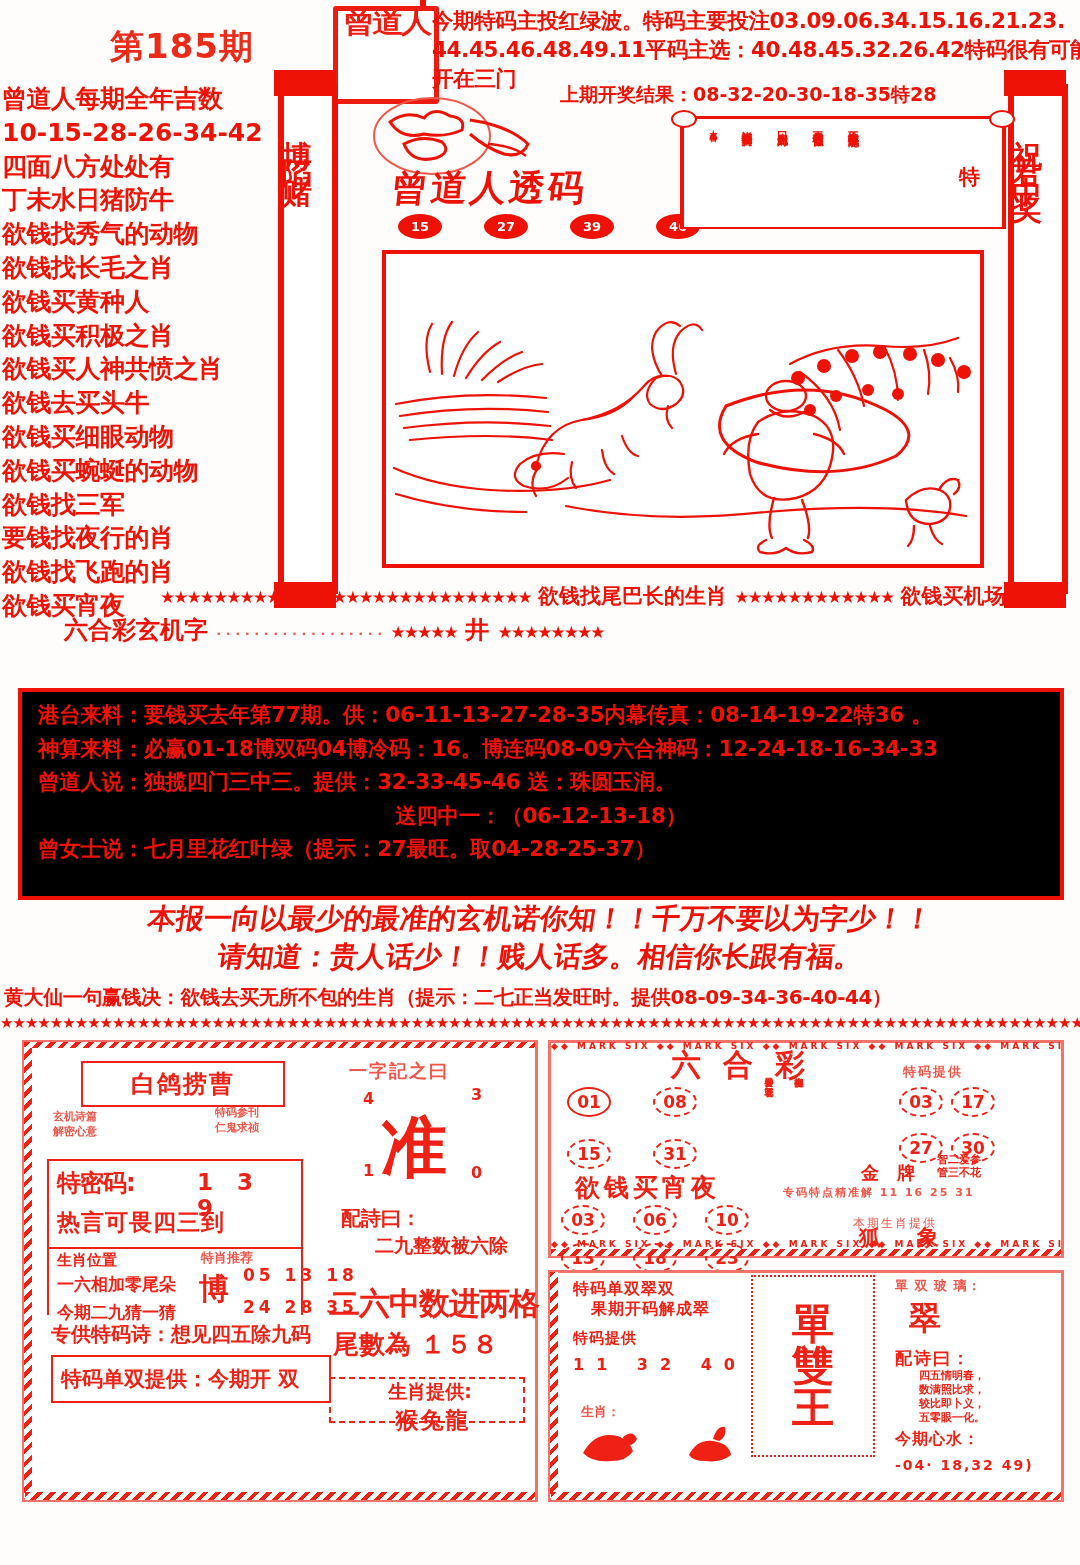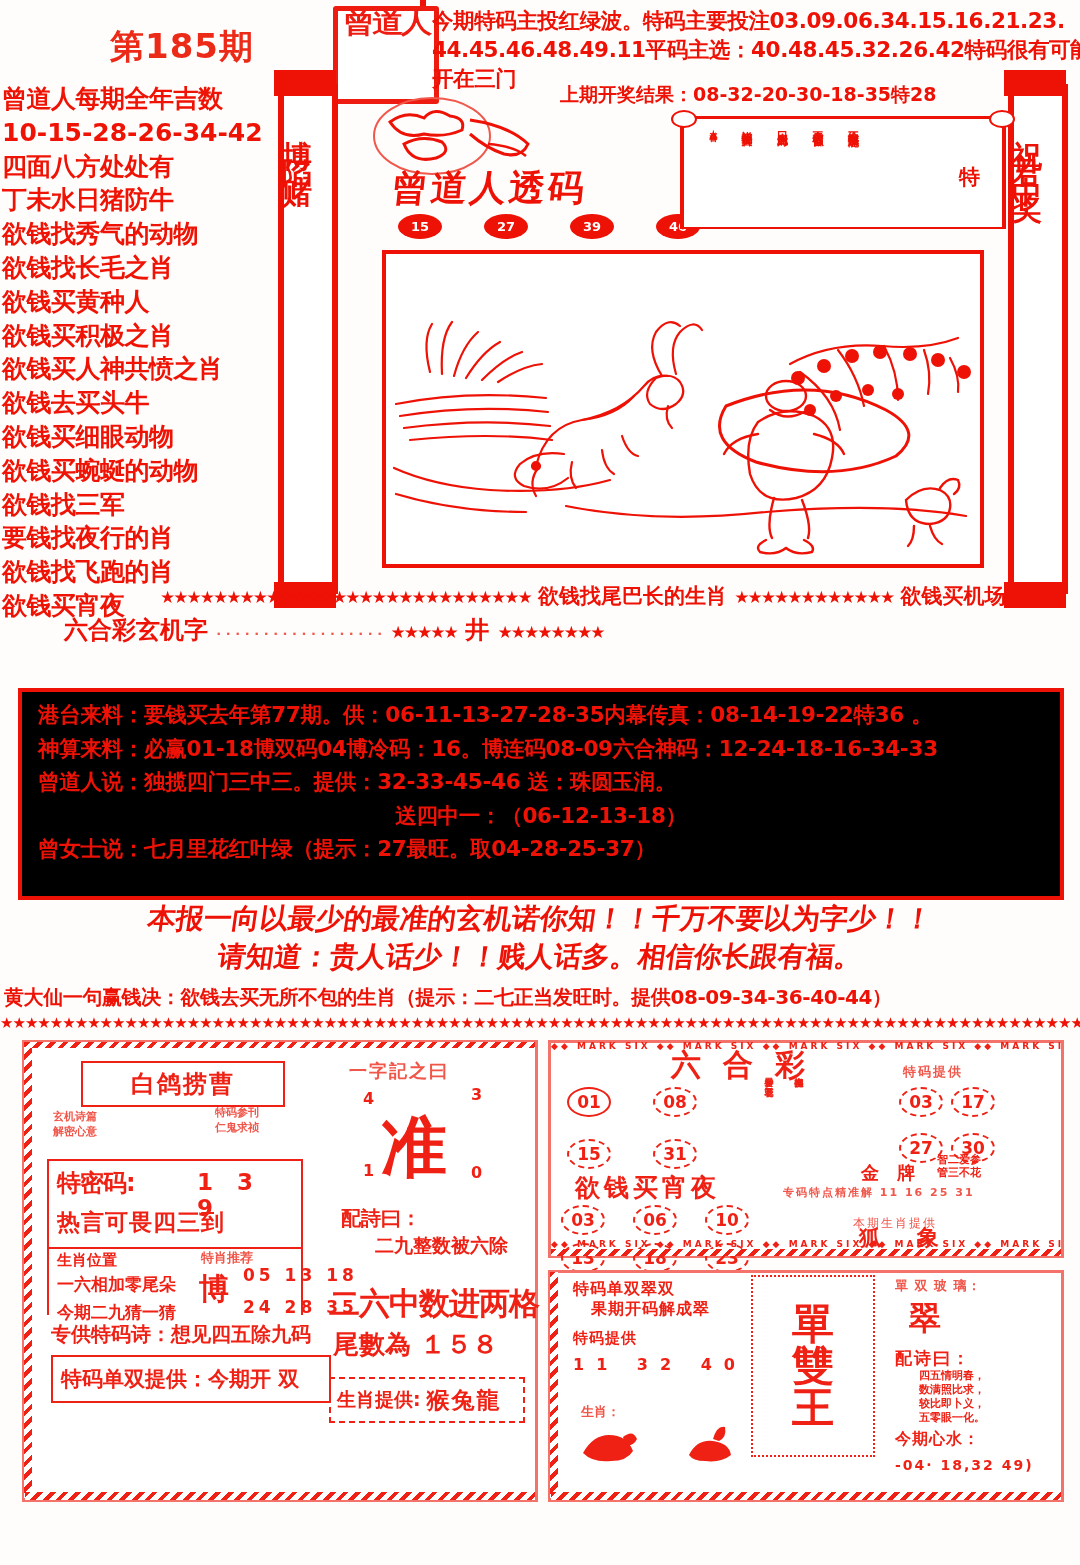--- a/index.html
+++ b/index.html
@@ -216,21 +216,21 @@
   .corner{position:absolute;font-size:16px;font-weight:bold;color:#ef2115;}
   #c-tl{left:38px;top:34px;} #c-tr{left:146px;top:30px;}
   #c-bl{left:38px;top:106px;} #c-br{left:146px;top:108px;}
   #peishi{position:absolute;left:16px;top:150px;font-size:20px;font-weight:bold;color:#ef2115;}
   #peishi-l{position:absolute;left:50px;top:178px;font-size:19px;font-weight:bold;color:#ef2115;white-space:nowrap;}
   #big-line{position:absolute;left:4px;top:228px;font-size:31px;font-weight:bold;color:#ef2115;letter-spacing:-1px;white-space:nowrap;}
   #wei-line{position:absolute;left:8px;top:272px;font-size:26px;font-weight:bold;color:#ef2115;white-space:nowrap;}
   #sxbox2{
     position:absolute;left:4px;top:322px;width:186px;height:42px;
     border:2px dashed #ef2115;display:flex;align-items:center;padding-left:6px;
-    font-size:19px;font-weight:bold;color:#ef2115;white-space:nowrap;
+    font-size:19px;font-weight:bold;color:#ef2115;white-space:nowrap;flex-direction:column;
   }
   #sxbox2 .val{font-size:23px;margin-left:6px;letter-spacing:2px;}
 
   
   #liuhe-title{
     position:absolute;left:120px;top:2px;font-size:30px;font-weight:bold;color:#ef2115;
     letter-spacing:22px;font-family:"DejaVu Serif","Liberation Serif",serif;
   }
   .numgrid{position:absolute;display:grid;}
   .ncircle{

